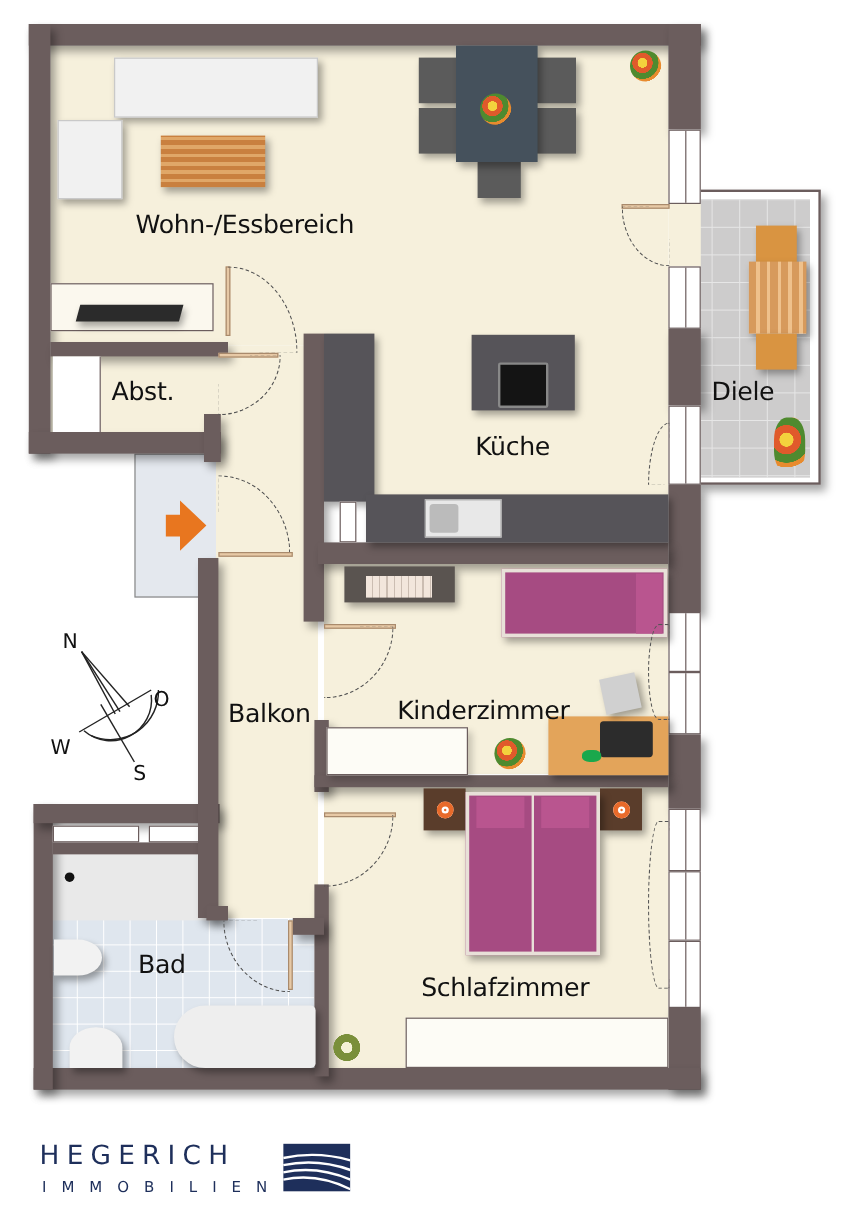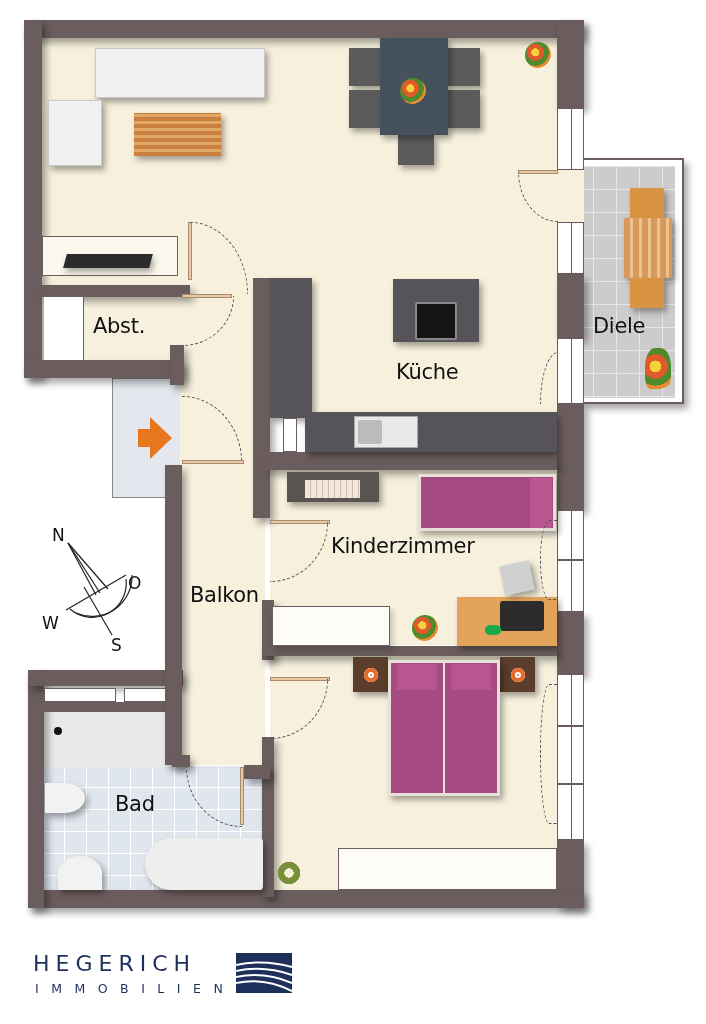--- a/index.html
+++ b/index.html
@@ -158,26 +158,28 @@
   <div class="door" style="left:270px;top:679px;width:58px;height:60px;border-radius:0 0 100% 0;border-left:none;border-top:none;"></div>
   <div class="leaf" style="left:240px;top:767px;width:4px;height:58px;"></div>
   <div class="door" style="left:186px;top:767px;width:56px;height:60px;border-radius:0 0 0 100%;border-right:none;border-top:none;"></div>
   <div class="door" style="left:540px;top:520px;width:18px;height:80px;border-radius:100% 0 0 100%;border-right:none;"></div>
   <div class="door" style="left:540px;top:684px;width:18px;height:140px;border-radius:100% 0 0 100%;border-right:none;"></div>
 
   <svg class="abs" style="left:138px;top:415px;" width="36" height="46" viewBox="0 0 36 46">
     <polygon points="0,14 12,14 12,2 34,23 12,44 12,32 0,32" fill="#e8761f"></polygon>
   </svg>
 
+  <div class="label" style="left:113px;top:175px;">Wohn-/Essbereich</div>
   <div class="label" style="left:93px;top:314px;">Abst.</div>
   <div class="label" style="left:396px;top:360px;">Küche</div>
   <div class="label" style="left:593px;top:314px;">Diele</div>
   <div class="label" style="left:190px;top:583px;">Balkon</div>
-  <div class="label" style="left:331px;top:534px;">Kinderzimmer</div>
+  <div class="label" style="left:331px;top:580px;">Kinderzimmer</div>
   <div class="label" style="left:115px;top:792px;">Bad</div>
+  <div class="label" style="left:351px;top:811px;">Schlafzimmer</div>
 
   <div class="abs" style="left:40px;top:525px;width:120px;height:135px;">
     <svg class="abs" style="left:0;top:0;" width="120" height="135" viewBox="0 0 120 135">
       <g stroke="#222" stroke-width="1.2" fill="none">
         <line x1="28" y1="18" x2="56" y2="70"></line>
         <line x1="28" y1="18" x2="68" y2="64"></line>
         <line x1="28" y1="18" x2="60" y2="68"></line>
         <line x1="26" y1="85" x2="86" y2="50"></line>
         <line x1="44" y1="62" x2="72" y2="110"></line>
         <path d="M30 84 A34 34 0 0 0 86 54"></path>

